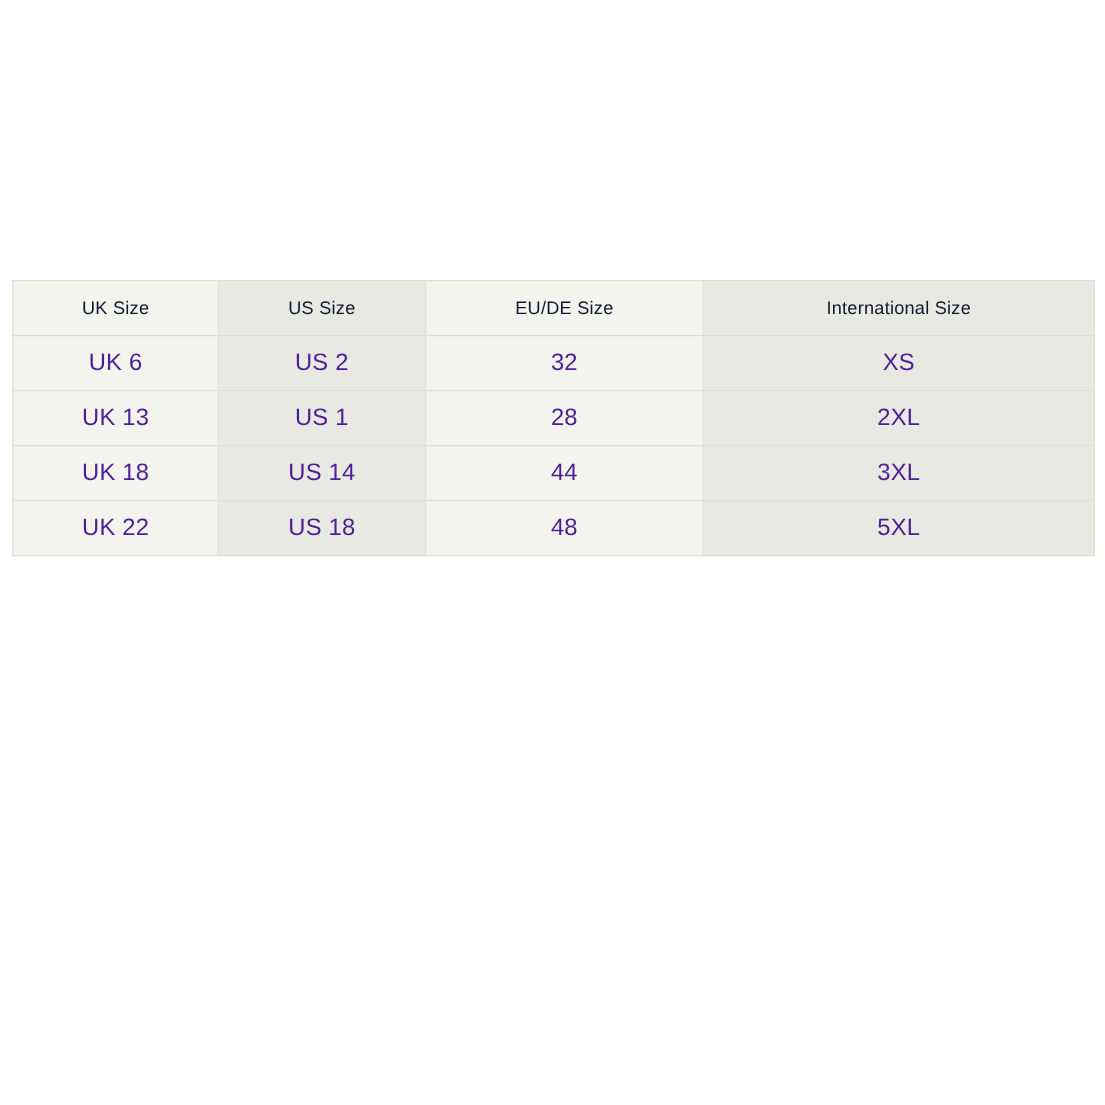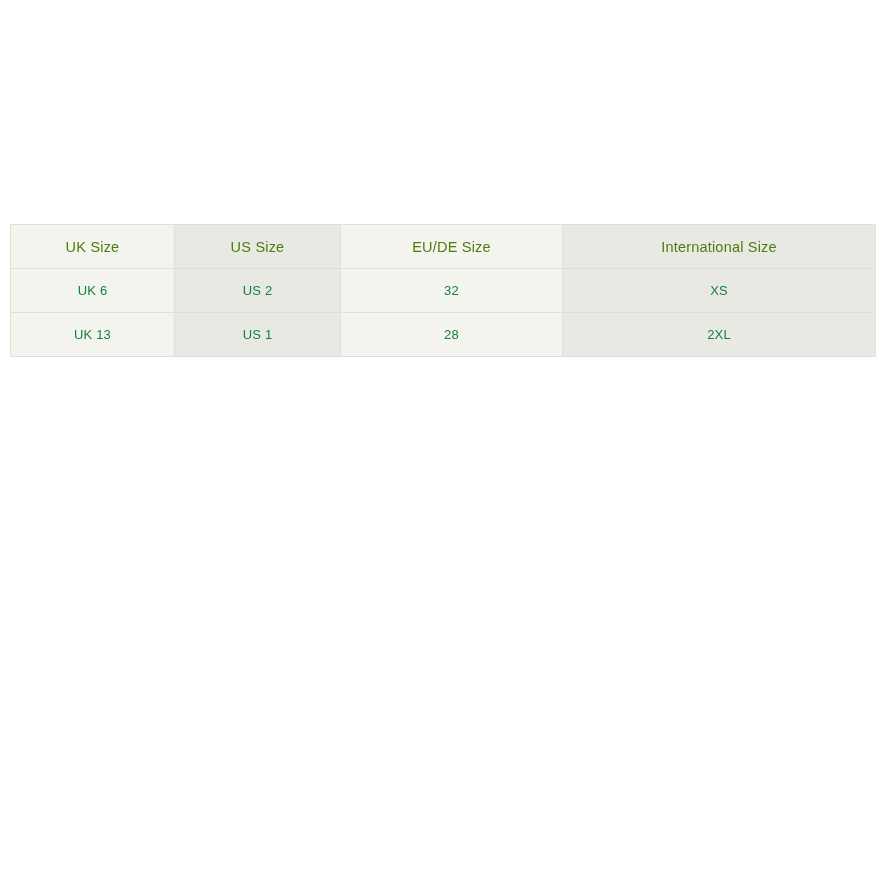--- a/index.html
+++ b/index.html
@@ -41,42 +41,42 @@
   table.size-chart col.c3 { width: 222px; }
   table.size-chart col.c4 { width: 313px; }
 
   table.size-chart th,
   table.size-chart td {
     height: 43px;
     padding: 0 6px;
     text-align: center;
     vertical-align: middle;
     border: 1px solid #dedfd8;
-    color: #15803d;
+    color: #4c1d95;
     font-weight: normal;
-    font-size: 13px;
+    font-size: 19px;
     letter-spacing: 0.2px;
     white-space: nowrap;
     overflow: hidden;
     text-overflow: ellipsis;
   }
 
   
   table.size-chart th.col-odd,
   table.size-chart td.col-odd {
     background: #f4f4ef;
   }
   table.size-chart th.col-even,
   table.size-chart td.col-even {
     background: #e9e9e4;
   }
 
   table.size-chart thead th {
     font-size: 14.5px;
-    color: #4d7c0f;
+    color: #0f172a;
   }
 
   
   table.size-chart {
     border: 1px solid #dedfd8;
   }
 </style>
 </head>
 <body>
 
@@ -103,16 +103,28 @@
             <td class="col-even">US 2</td>
             <td class="col-odd">32</td>
             <td class="col-even">XS</td>
           </tr>
           <tr>
             <td class="col-odd">UK 13</td>
             <td class="col-even">US 1</td>
             <td class="col-odd">28</td>
             <td class="col-even">2XL</td>
           </tr>
+          <tr>
+            <td class="col-odd">UK 18</td>
+            <td class="col-even">US 14</td>
+            <td class="col-odd">44</td>
+            <td class="col-even">3XL</td>
+          </tr>
+          <tr>
+            <td class="col-odd">UK 22</td>
+            <td class="col-even">US 18</td>
+            <td class="col-odd">48</td>
+            <td class="col-even">5XL</td>
+          </tr>
         </tbody>
     </table>
   </div>
 </div>
 
 </body></html>

